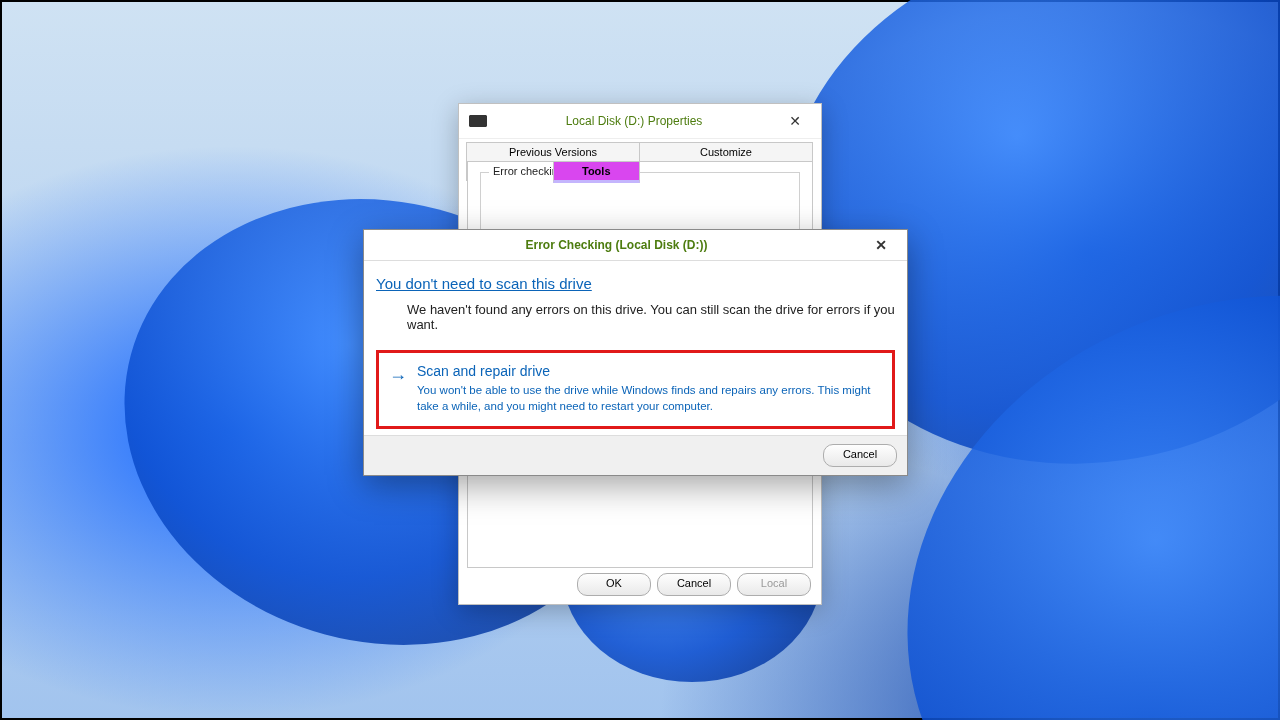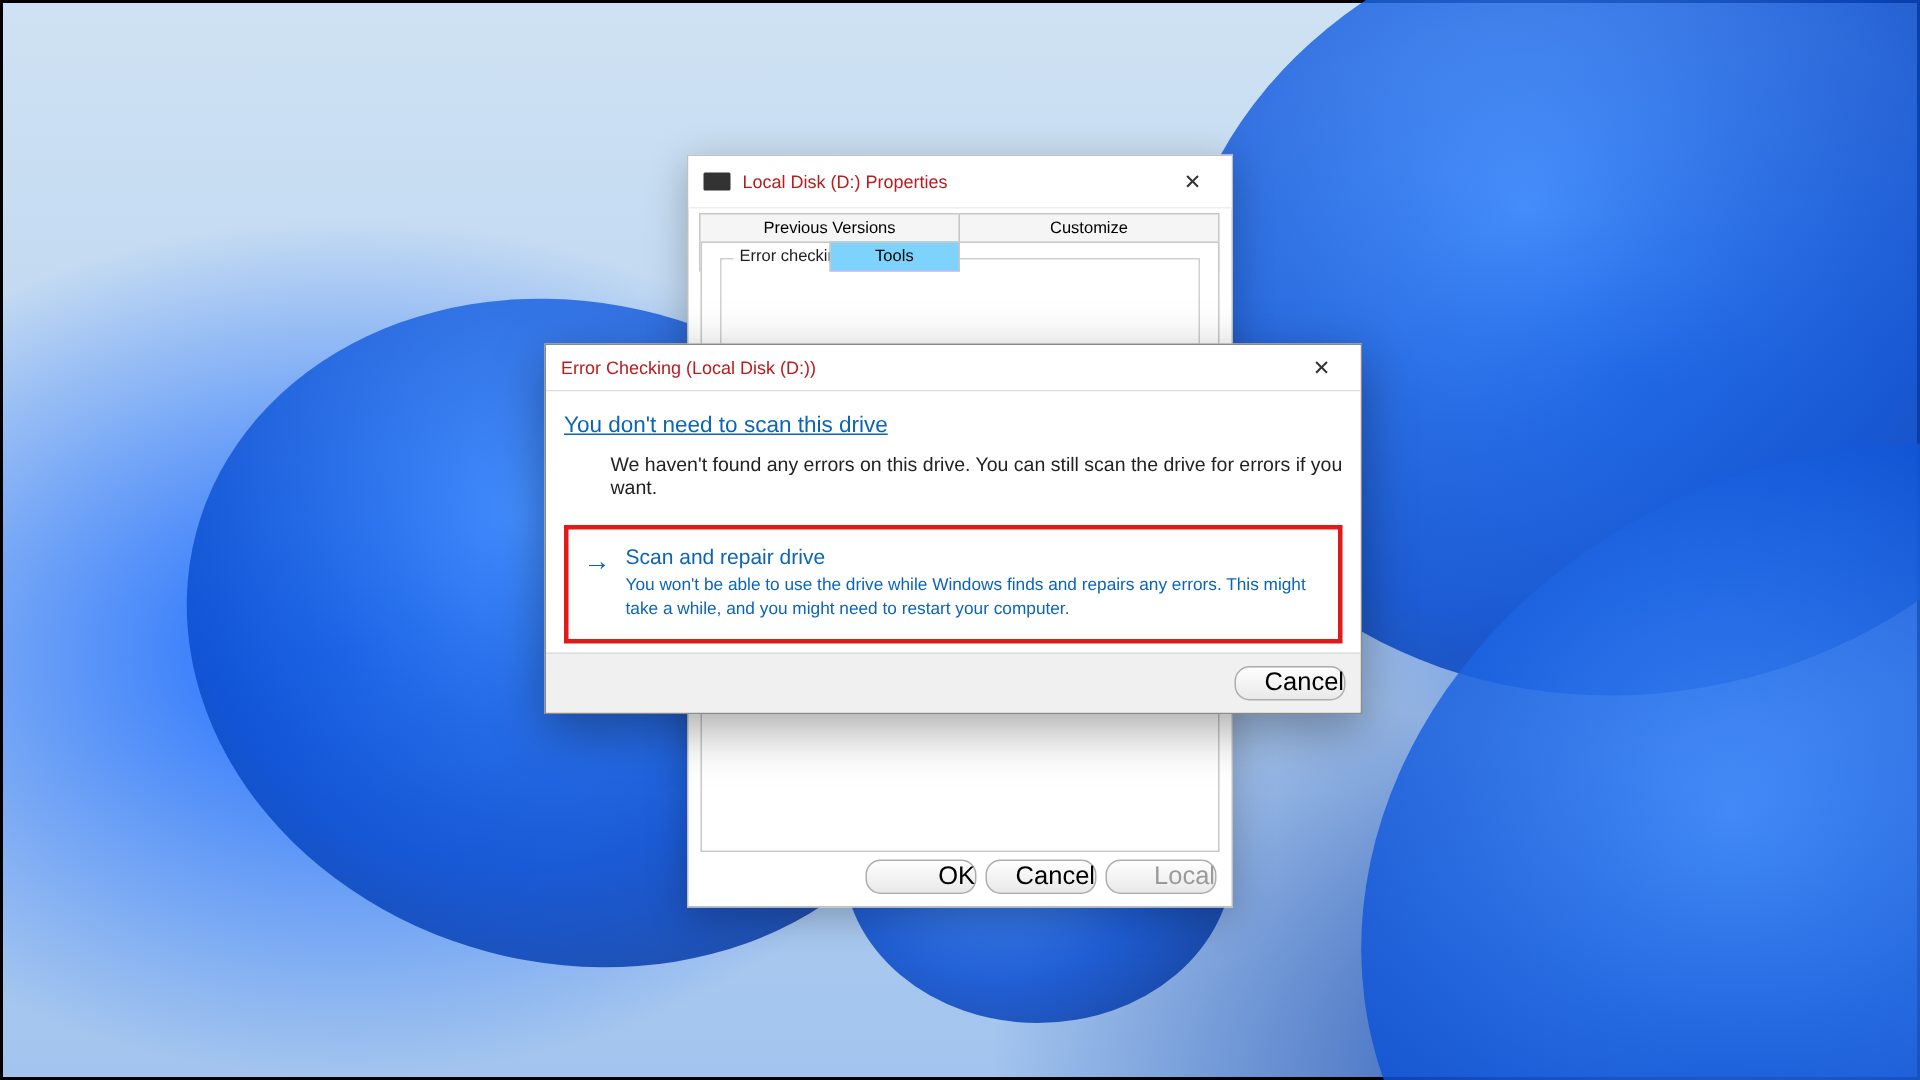--- a/index.html
+++ b/index.html
@@ -57,21 +57,21 @@
     background: #fff;
     border-bottom: 1px solid #eee;
   }
   .title-icon {
     width: 16px; height: 10px;
     border: 1px solid #333;
     border-radius: 1px;
     margin-right: 8px;
     background: linear-gradient(#333, #333);
   }
-  .title-text { flex: 1; color: #b91c1c; }
+  .title-text { flex: 1; color: #4d7c0f; text-align: center; }
   .title-close {
     width: 44px; height: 30px;
     display: flex; align-items: center; justify-content: center;
     color: #333;
   }
 
   .tabstrip {
     margin-top: 3px;
     position: relative;
     height: 38px;
@@ -87,24 +87,25 @@
     flex: 1;
     text-align: center;
     font-size: 11px;
     line-height: 18px;
     height: 18px;
     border: 1px solid #c8c8c8;
     background: #f5f5f5;
     margin-left: -1px;
   }
   .tab.active {
-    background: #7dd3fc;
-    border-bottom: 1px solid #c4b5fd;
+    background: #d946ef;
+    border-bottom: 3px solid #c4b5fd;
     position: relative;
     z-index: 2;
+    font-weight: bold;
   }
 
   .tabpage {
     position: absolute;
     left: 8px; right: 8px; top: 57px; bottom: 36px;
     border: 1px solid #c8c8c8;
     background: #fff;
   }
 
   .groupbox {
@@ -130,40 +131,40 @@
   .btnrow {
     position: absolute;
     right: 10px; bottom: 8px;
     display: flex;
     gap: 6px;
   }
   .btn {
     min-width: 72px;
     height: 21px;
     line-height: 19px;
-    font-size: 17px;
-    text-align: right;
+    font-size: 11px;
+    text-align: center;
     border: 1px solid #adadad;
     background: linear-gradient(#fefefe, #e9e9e9);
     border-radius: 10px;
   }
   .btn.disabled { color: #9a9a9a; }
 
   
   .dlg {
     position: absolute;
     left: 363px;
     top: 229px;
     width: 543px;
     background: #fff;
     border: 1px solid #8a8a8a;
     box-shadow: 0 10px 32px rgba(0,0,0,.35);
     z-index: 10;
   }
-  .dlg .titlebar { height: 30px; border-bottom: 1px solid #ddd; }
+  .dlg .titlebar { height: 30px; border-bottom: 1px solid #ddd; font-weight: bold; }
   .dlg .content { padding: 14px 12px 6px 12px; background:#fff; }
   .heading {
     color: #0b64b8;
     font-size: 15px;
     margin-bottom: 10px;
     text-decoration: underline;
   }
   .subtext { font-size: 13px; color: #222; margin-bottom: 18px; margin-left: 31px; }
 
   .option {

